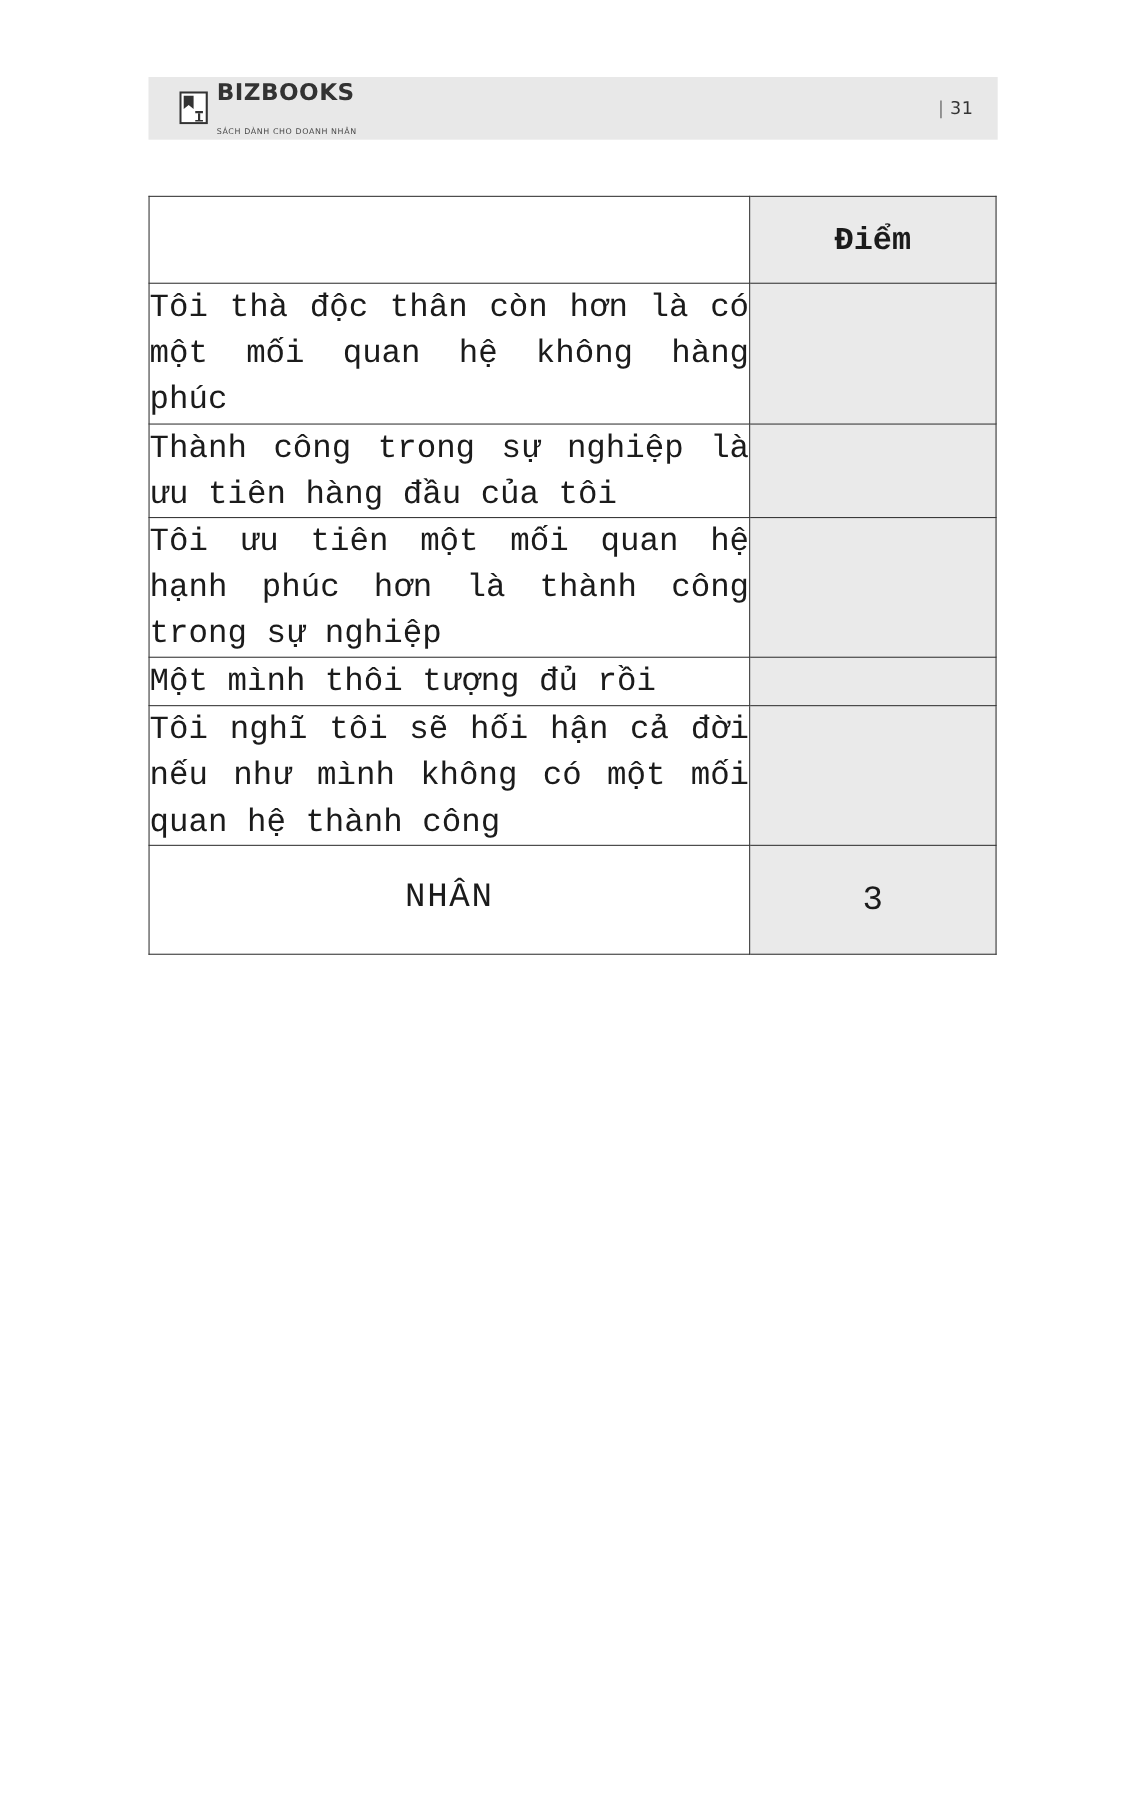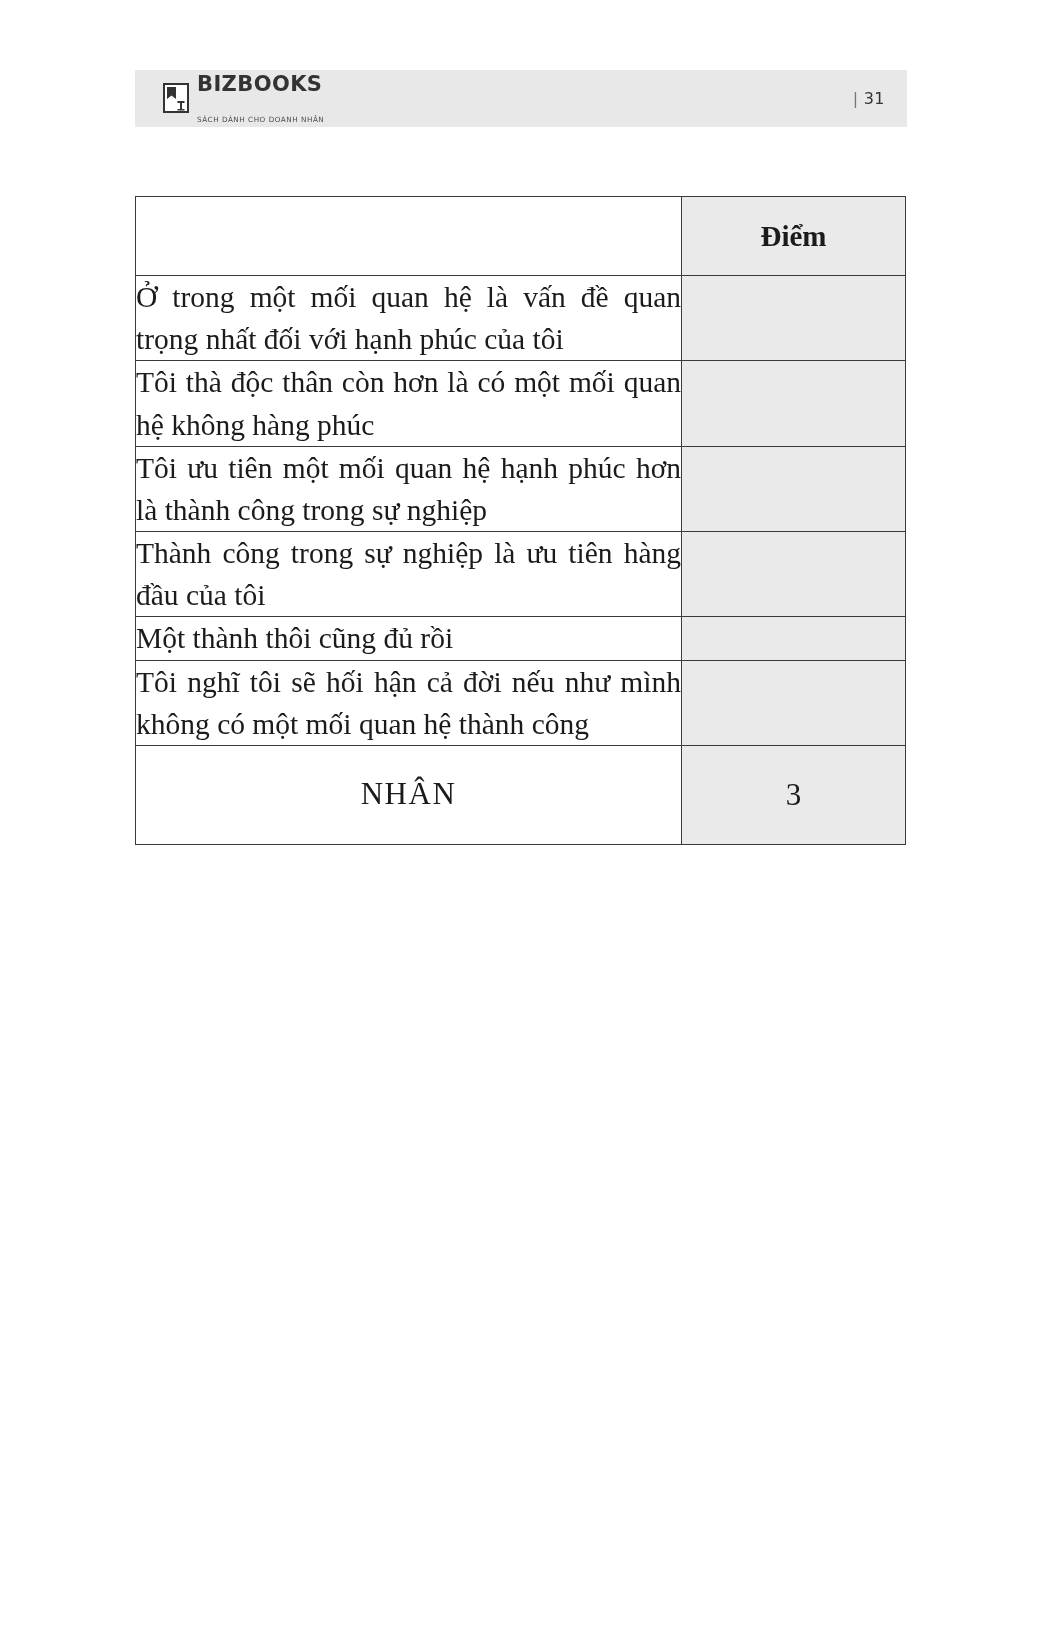--- a/index.html
+++ b/index.html
@@ -76,24 +76,25 @@
   }
   .folio .bar {
     color: #777;
     margin-right: 5px;
   }
 
   
   .quiz-table {
     position: absolute;
     left: 135px;
-    top: 196px;
+    top: 178px;
     width: 770px;
     border-collapse: collapse;
     table-layout: fixed;
+    font-family: Liberation Mono, monospace;
   }
   .quiz-table td, .quiz-table th {
     border: 1.6px solid #3a3a3a;
     vertical-align: middle;
     padding: 0;
   }
   .col-stmt { width: 546px; }
   .col-score { width: 224px; }
 
   .cell-stmt {
@@ -163,37 +164,33 @@
       <col class="col-score">
     </colgroup>
     <thead>
       <tr>
         <th class="head-blank"></th>
         <th class="head-score">Điểm</th>
       </tr>
     </thead>
     <tbody>
       <tr>
-        <td class="cell-stmt">Ở trong một mối quan hệ là vấn đề quan trọng nhất đối với hạnh phúc của tôi</td>
-        <td class="cell-score"></td>
-      </tr>
-      <tr>
         <td class="cell-stmt">Tôi thà độc thân còn hơn là có một mối quan hệ không hàng phúc</td>
         <td class="cell-score"></td>
       </tr>
       <tr>
+        <td class="cell-stmt">Thành công trong sự nghiệp là ưu tiên hàng đầu của tôi</td>
+        <td class="cell-score"></td>
+      </tr>
+      <tr>
         <td class="cell-stmt">Tôi ưu tiên một mối quan hệ hạnh phúc hơn là thành công trong sự nghiệp</td>
         <td class="cell-score"></td>
       </tr>
       <tr>
-        <td class="cell-stmt">Thành công trong sự nghiệp là ưu tiên hàng đầu của tôi</td>
-        <td class="cell-score"></td>
-      </tr>
-      <tr>
-        <td class="cell-stmt">Một thành thôi cũng đủ rồi</td>
+        <td class="cell-stmt">Một mình thôi tượng đủ rồi</td>
         <td class="cell-score"></td>
       </tr>
       <tr>
         <td class="cell-stmt">Tôi nghĩ tôi sẽ hối hận cả đời nếu như mình không có một mối quan hệ thành công</td>
         <td class="cell-score"></td>
       </tr>
       <tr class="row-total">
         <td class="cell-stmt">NHÂN</td>
         <td class="cell-score">3</td>
       </tr>

